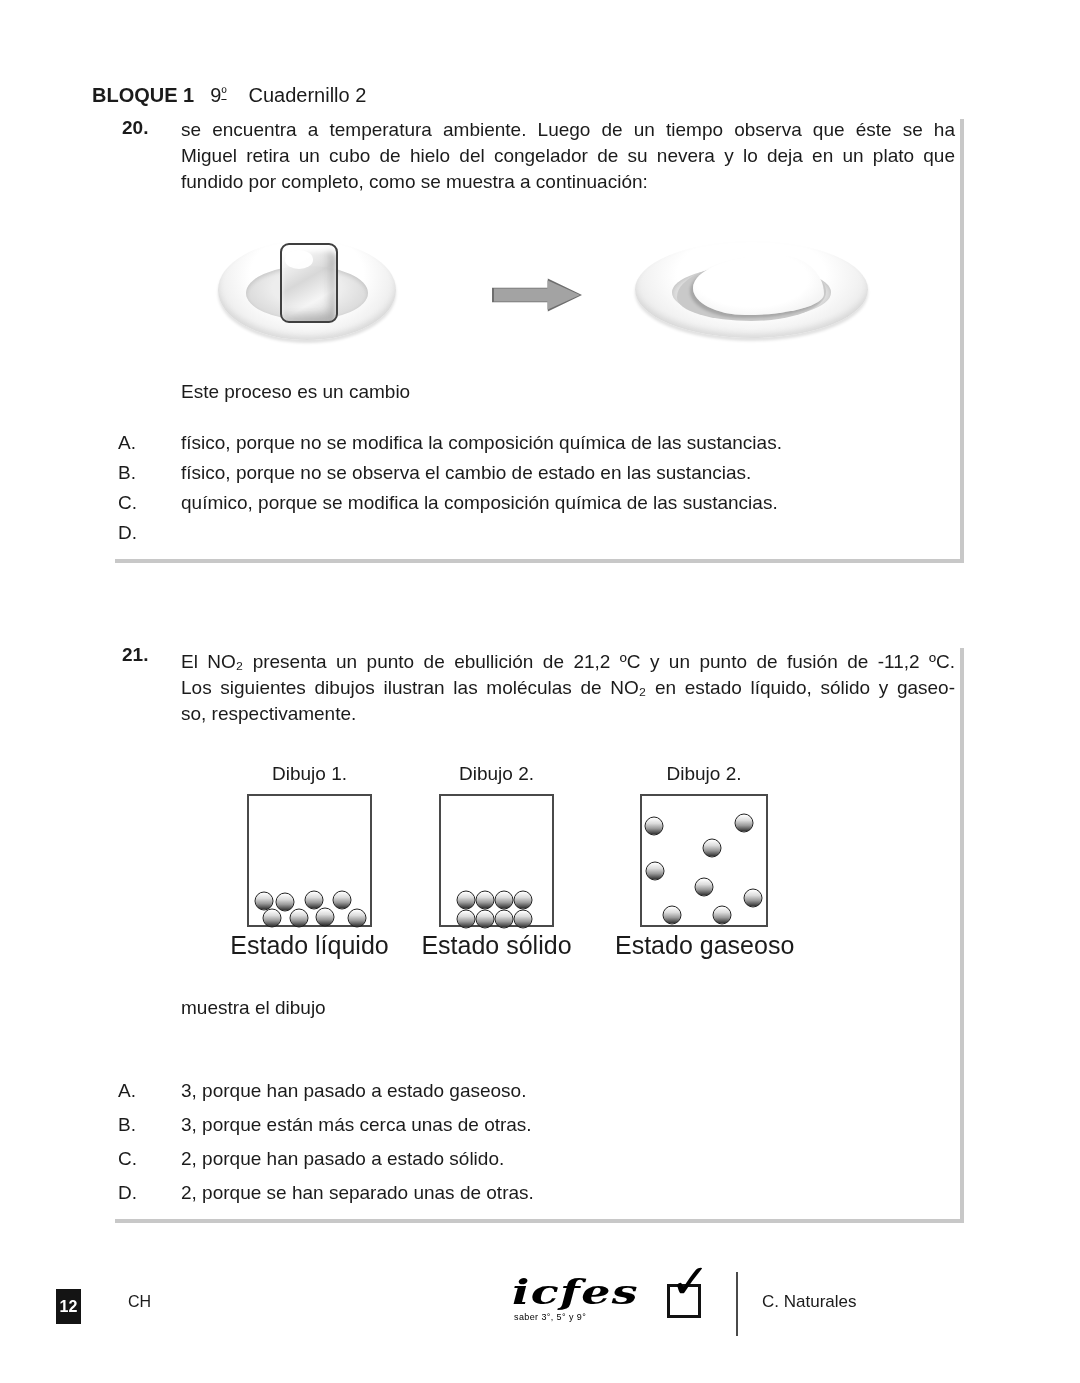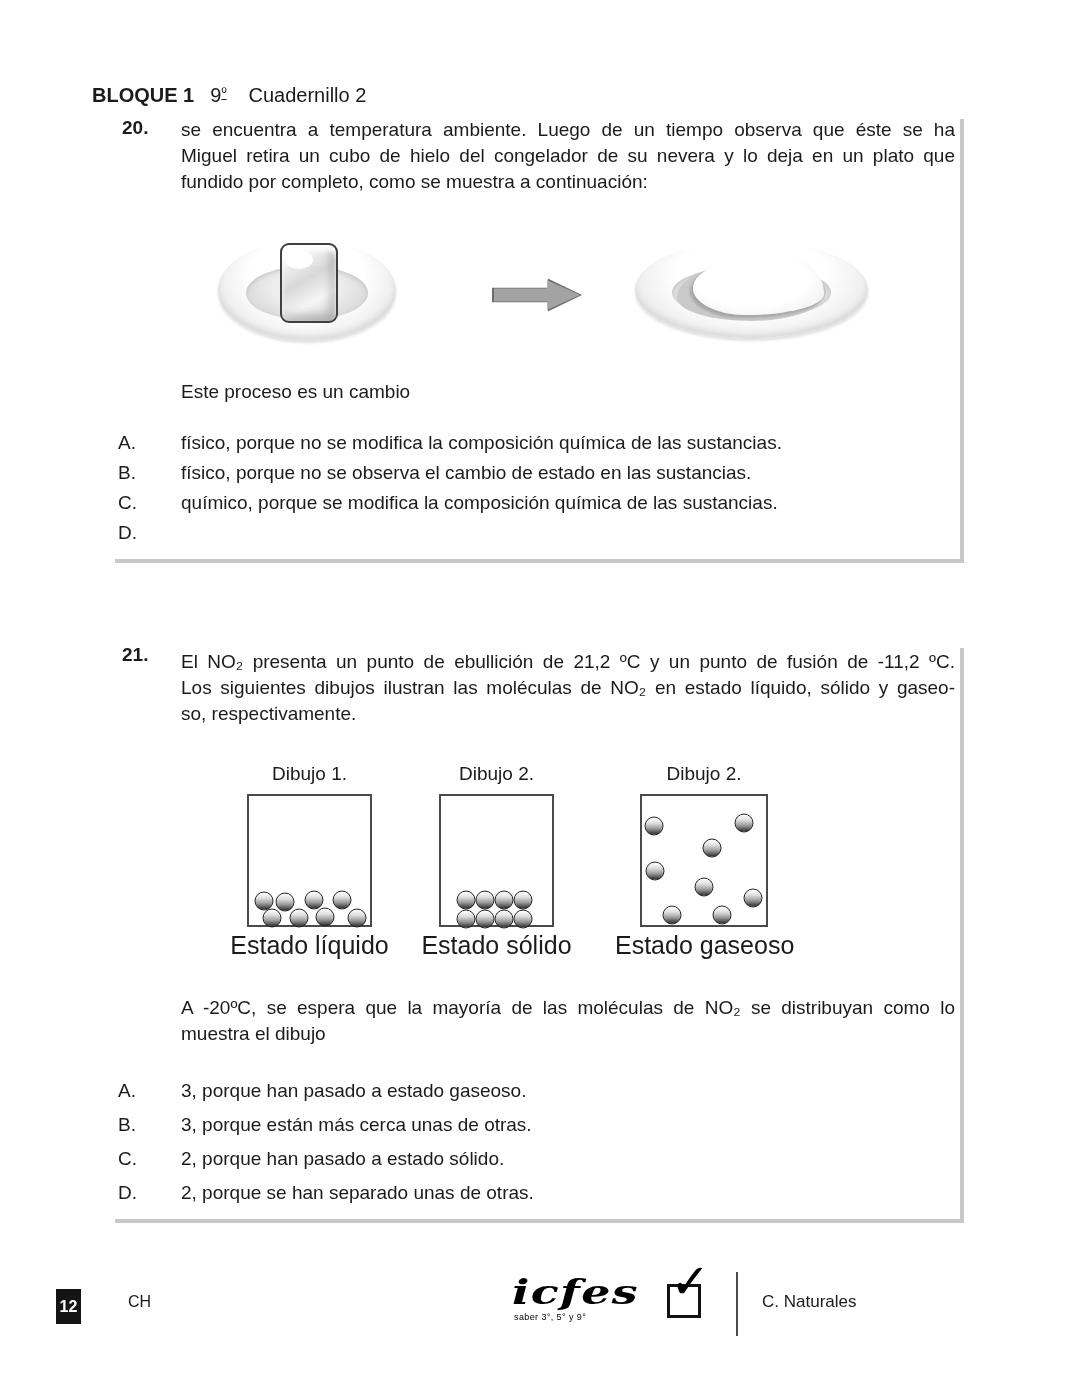--- a/index.html
+++ b/index.html
@@ -195,21 +195,20 @@
         <span class="molecule" style="left: 13px; top: 75px;"></span>
         <span class="molecule" style="left: 62px; top: 91px;"></span>
         <span class="molecule" style="left: 111px; top: 102px;"></span>
         <span class="molecule" style="left: 30px; top: 119px;"></span>
         <span class="molecule" style="left: 80px; top: 119px;"></span>
       </div>
     <div class="d-caption">Estado gaseoso</div>
   </div>
 
   <div class="q21-prompt">
-    <div class="jline">A -20ºC, se espera que la mayoría de las moléculas de NO₂ se distribuyan como lo</div>
     <div>muestra el dibujo</div>
   </div>
 
   <div class="options opts-q21">
     <div class="opt-row">
       <span class="opt-letter">A.</span>
       <span class="opt-text">3, porque han pasado a estado gaseoso.</span>
     </div>
     <div class="opt-row">
       <span class="opt-letter">B.</span>

